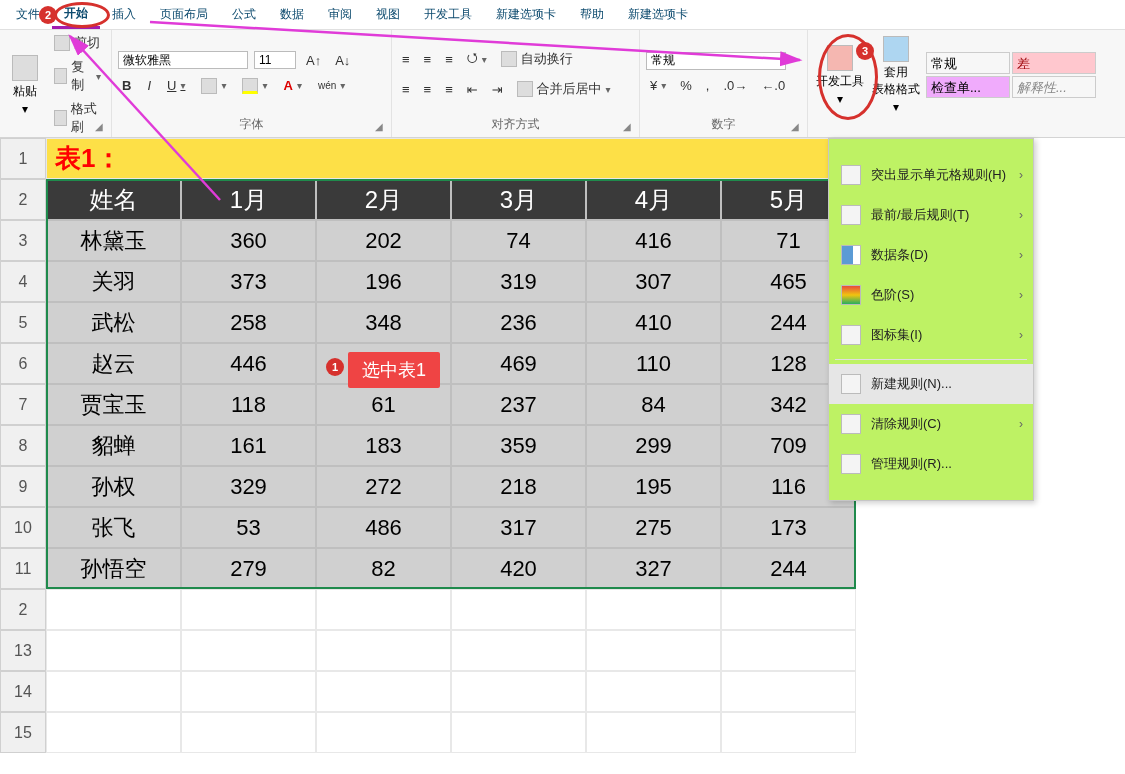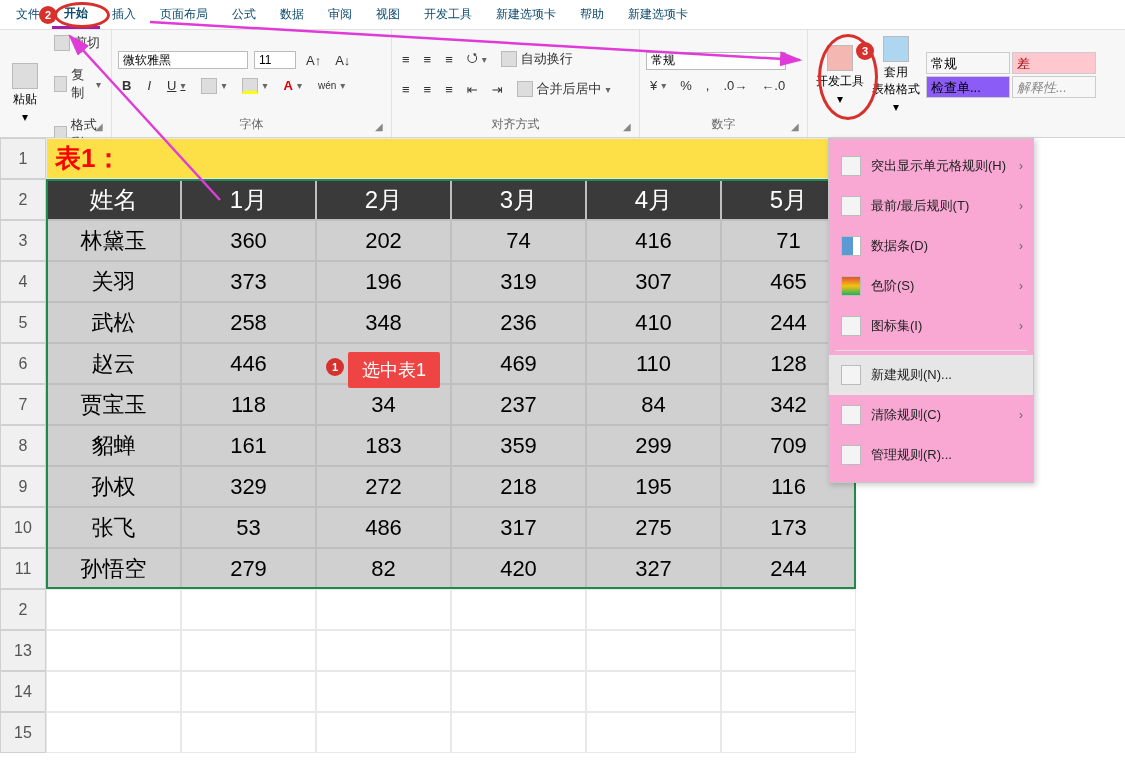--- a/index.html
+++ b/index.html
@@ -177,25 +177,25 @@
     border:2px solid #1f8a4c;
     pointer-events:none;
     z-index:20;
   }
   
   .cf-menu {
     position:absolute;
     top:138px;
     left:828px;
     width:206px;
-    background:#f9a8d4;
+    background:#bef264;
     border:1px solid #c6c6c6;
     box-shadow:2px 2px 6px rgba(0,0,0,0.2);
     z-index:60;
-    padding:7px 0;
+    padding:16px 0;
   }
   .cf-menu .mi {
     display:flex;
     align-items:center;
     gap:10px;
     padding:10px 12px;
     font-size:13px;
     color:#222;
     position:relative;
   }
@@ -238,21 +238,21 @@
 
 <div class="ribbon">
 
   <div class="ribbon-group" style="width:112px">
     <div class="group-body">
       <div class="vbtn">
         <span class="big-icon"></span>
         <span>粘贴</span>
         <span class="chev">▾</span>
       </div>
-      <div style="display:flex;flex-direction:column;gap:10px">
+      <div style="display:flex;flex-direction:column;gap:2px">
         <div class="btn">
           <span class="tiny-icon"></span>
           <span>剪切</span>
         </div>
         <div class="btn">
           <span class="tiny-icon"></span>
           <span>复制</span>
           <span class="chev">▾</span>
         </div>
         <div class="btn">
@@ -355,21 +355,21 @@
         <span style="white-space:pre">套用
 表格格式</span>
         <span class="chev">▾</span>
       </div>
       <div style="display:flex;flex-direction:column;gap:2px">
         <div style="display:flex;gap:2px">
           <span class="style-cell">常规</span>
           <span class="style-cell" style="background:#ffc7ce;color:#9c0006">差</span>
         </div>
         <div style="display:flex;gap:2px">
-          <span class="style-cell" style="background:#8b5cf6">检查单...</span>
+          <span class="style-cell" style="background:#f0abfc">检查单...</span>
           <span class="style-cell" style="font-style:italic;color:#888">解释性...</span>
         </div>
       </div>
     </div>
     <div class="group-label">&nbsp;</div>
   </div>
 </div>
 
 <div style="position:relative">
   <div class="sheet" id="sheet">
@@ -406,21 +406,21 @@
       <div class="rowhead">6</div>
       <div class="cell">赵云</div>
       <div class="cell">446</div>
       <div class="cell">196</div>
       <div class="cell">469</div>
       <div class="cell">110</div>
       <div class="cell">128</div>
       <div class="rowhead">7</div>
       <div class="cell">贾宝玉</div>
       <div class="cell">118</div>
-      <div class="cell">34</div>
+      <div class="cell">61</div>
       <div class="cell">237</div>
       <div class="cell">84</div>
       <div class="cell">342</div>
       <div class="rowhead">8</div>
       <div class="cell">貂蝉</div>
       <div class="cell">161</div>
       <div class="cell">183</div>
       <div class="cell">359</div>
       <div class="cell">299</div>
       <div class="cell">709</div>

